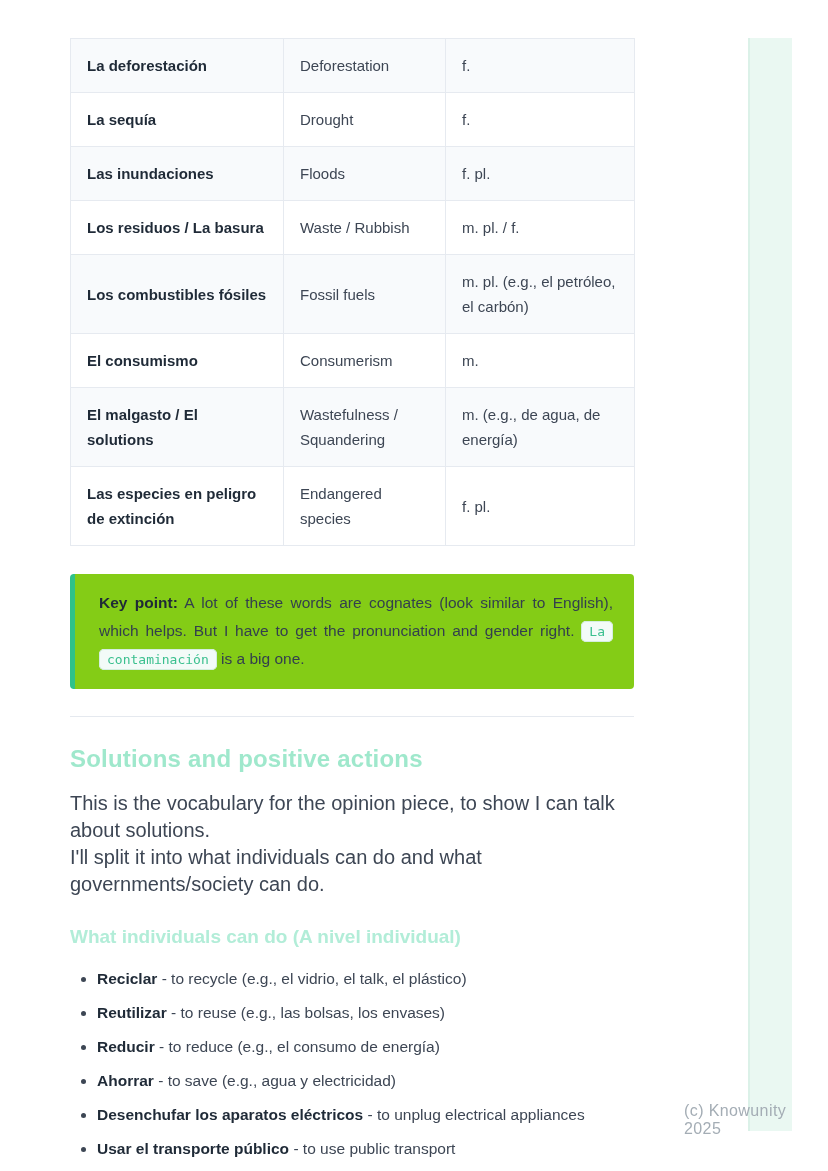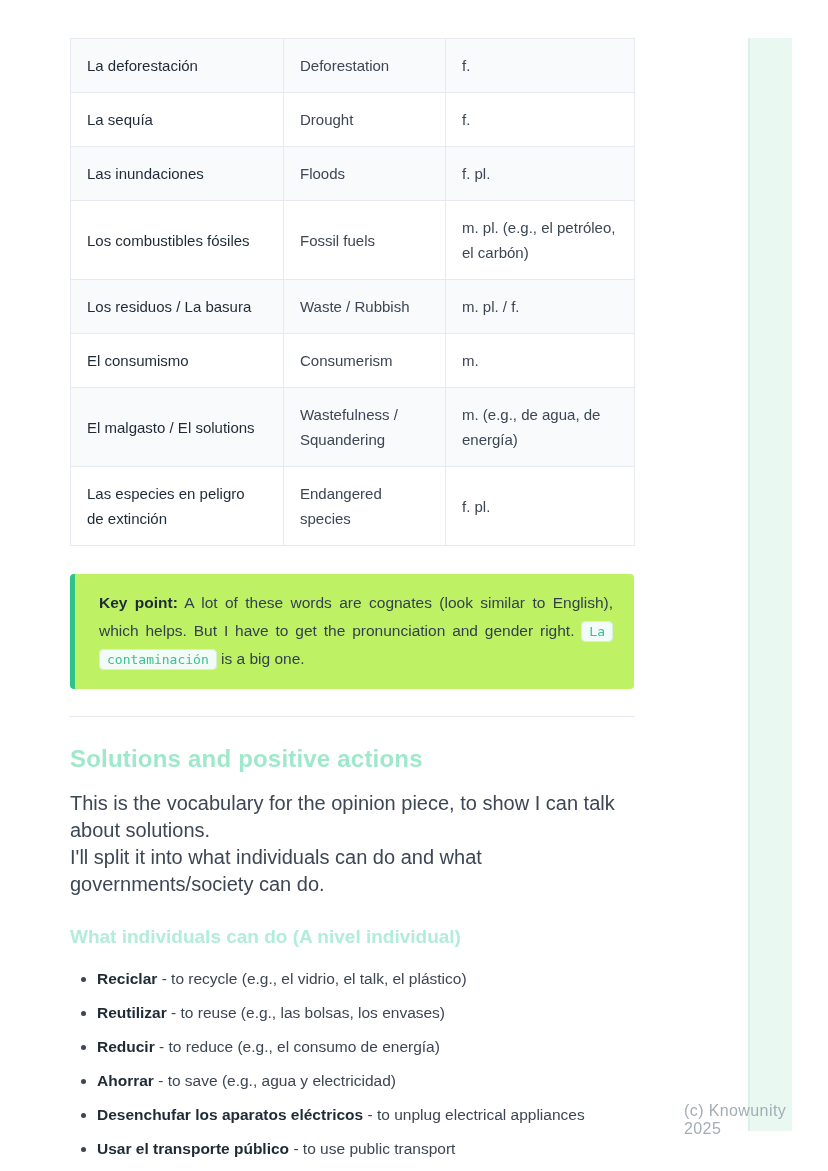--- a/index.html
+++ b/index.html
@@ -32,26 +32,26 @@
     padding: 14px 16px;
     font-size: 15px;
     line-height: 25px;
     vertical-align: middle;
     color: #3d4654;
     white-space: pre-line;
     word-wrap: break-word;
   }
   table.vocab tr:nth-child(odd) { background: #f8fafc; }
   table.vocab tr:nth-child(even) { background: #ffffff; }
-  table.vocab td.cell-es { font-weight: normal; color: #1f2a37; }
+  table.vocab td.cell-es { font-weight: bold; color: #1f2a37; }
 
   
   .keypoint {
     margin-top: 28px;
-    background: #bef264;
+    background: #84cc16;
     border-left: 5px solid #2ec28a;
     border-radius: 4px;
     padding: 15px 21px 15px 24px;
   }
   .keypoint p {
     margin: 0;
     font-size: 15.5px;
     line-height: 27.5px;
     color: #333f4e;
     text-align: justify;
@@ -152,30 +152,30 @@
           <td class="cell-gender">f.</td>
         </tr>
 
         <tr>
           <td class="cell-es">Las inundaciones</td>
           <td class="cell-en">Floods</td>
           <td class="cell-gender">f. pl.</td>
         </tr>
 
         <tr>
+          <td class="cell-es">Los residuos / La basura</td>
+          <td class="cell-en">Waste / Rubbish</td>
+          <td class="cell-gender">m. pl. / f.</td>
+        </tr>
+
+        <tr>
           <td class="cell-es">Los combustibles fósiles</td>
           <td class="cell-en">Fossil fuels</td>
           <td class="cell-gender">m. pl. (e.g., el petróleo,
 el carbón)</td>
-        </tr>
-
-        <tr>
-          <td class="cell-es">Los residuos / La basura</td>
-          <td class="cell-en">Waste / Rubbish</td>
-          <td class="cell-gender">m. pl. / f.</td>
         </tr>
 
         <tr>
           <td class="cell-es">El consumismo</td>
           <td class="cell-en">Consumerism</td>
           <td class="cell-gender">m.</td>
         </tr>
 
         <tr>
           <td class="cell-es">El malgasto / El solutions</td>

